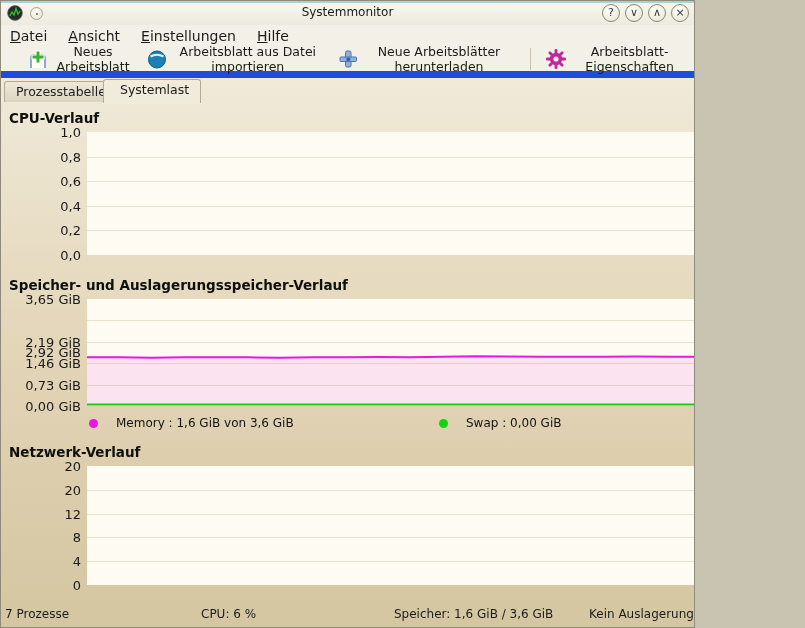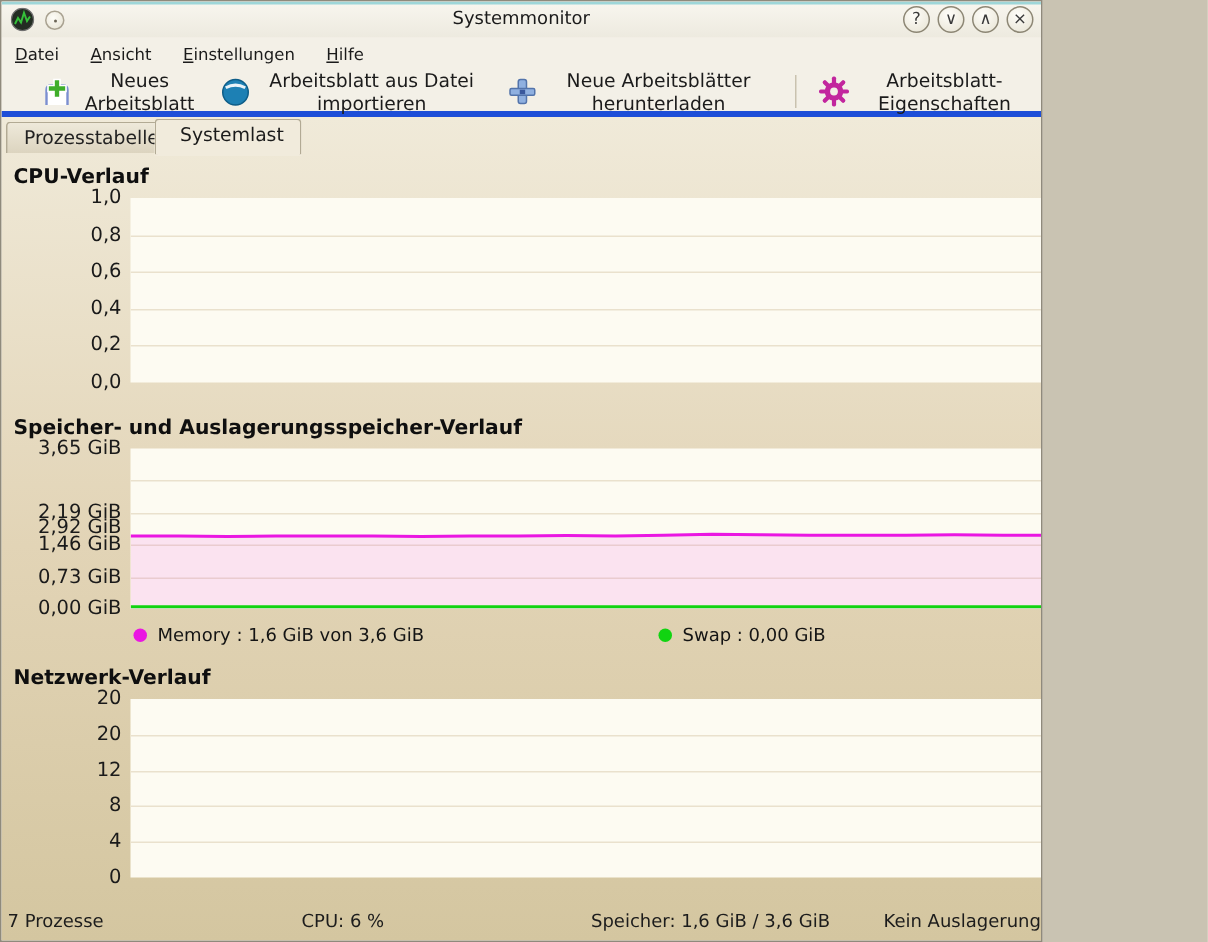--- a/index.html
+++ b/index.html
@@ -17,26 +17,26 @@
   .pin-btn{position:absolute;left:29px;top:6px;width:13px;height:13px;border-radius:50%;
     background:radial-gradient(circle at 40% 35%,#fdfcf7,#e6e2d2);border:1px solid #a9a291;}
   .pin-btn::after{content:"";position:absolute;left:5px;top:5px;width:2px;height:2px;border-radius:50%;background:#6b6556;}
   .win-title{position:absolute;left:0;right:0;top:4px;text-align:center;font-size:12px;color:#1a1a1a;}
   .win-buttons{position:absolute;right:5px;top:3px;display:flex;gap:5px;}
   .win-btn{width:18px;height:18px;border-radius:50%;border:1px solid #8d8775;
     background:radial-gradient(circle at 40% 30%,#fefdf9,#e7e3d3);
     font-size:11px;line-height:16px;text-align:center;color:#3a3a3a;cursor:default;}
   
   .menubar{position:absolute;top:24px;left:0;right:0;height:22px;display:flex;align-items:center;
-    gap:21px;padding-left:9px;font-size:11px;background:#f3f0e7;}
+    gap:21px;padding-left:9px;font-size:14px;background:#f3f0e7;}
   .menu-item{cursor:default;}
   .menu-item u{text-decoration:underline;}
   
   .toolbar{position:absolute;top:46px;left:0;right:0;height:31px;display:flex;align-items:center;
-    padding-left:19px;background:#f3f0e7;border-bottom:4px solid #1d4ed8;}
+    padding-left:19px;background:#f3f0e7;border-bottom:7px solid #1d4ed8;}
   .tb-btn{display:flex;align-items:center;gap:5px;padding:2px 7px;font-size:12.5px;
     background:transparent;border:none;color:#1b1b1b;font-family:inherit;}
   .tb-icon{display:inline-flex;width:22px;height:22px;align-items:center;justify-content:center;}
   .tb-sep{width:1px;height:22px;background:#c9c2af;margin:0 8px;}
   
   .content{position:absolute;top:77px;left:0;right:0;bottom:0;
     background:linear-gradient(180deg,#f0ead9 0%,#e2d4b6 52%,#d4c6a0 100%);}
   
   .tab{position:absolute;height:21px;line-height:20px;padding:0 11px;font-size:12.5px;
     border:1px solid #b2aa94;border-bottom:none;border-radius:3px 3px 0 0;cursor:default;}
@@ -50,21 +50,21 @@
   .c0{top:54px;height:123px;}
   .c1{top:221px;height:107px;}
   .c2{top:388px;height:119px;}
   .chart .plot{position:absolute;left:0;top:0;width:100%;height:100%;overflow:hidden;}
   .grid{position:absolute;left:0;right:0;height:1px;background:#eae1cd;}
   .yaxis{position:absolute;left:-84px;top:0;width:78px;height:100%;}
   .tick{position:absolute;right:0;transform:translateY(-50%);font-size:13px;color:#1a1a1a;white-space:nowrap;}
   .plot svg{position:absolute;left:0;top:0;width:100%;height:100%;display:block;}
   
   .legend{position:absolute;left:86px;top:336px;width:711px;height:18px;font-size:12px;color:#141414;}
-  .legend-item{position:absolute;top:0;display:flex;align-items:center;gap:7px;height:18px;}
+  .legend-item{position:absolute;top:0;display:flex;align-items:center;gap:18px;height:18px;}
   .legend-item .dot{width:9px;height:9px;border-radius:50%;}
   
   .status-item{position:absolute;font-size:12px;color:#1c1c1c;top:529px;white-space:nowrap;}
   .s0{left:4px;} .s1{left:200px;} .s2{left:393px;} .s3{left:588px;}
 </style>
 </head>
 <body>
 
 <div class="window">
   <div class="top-edge"></div>

